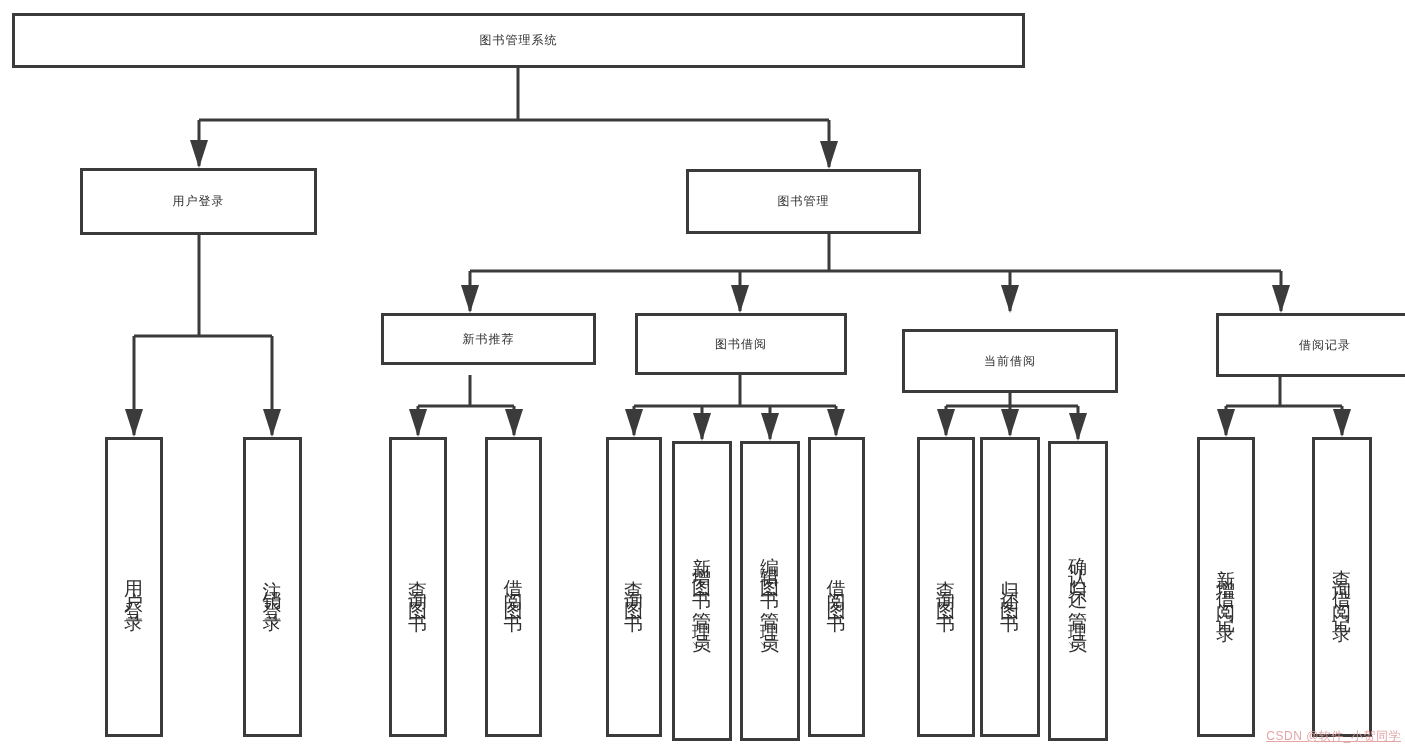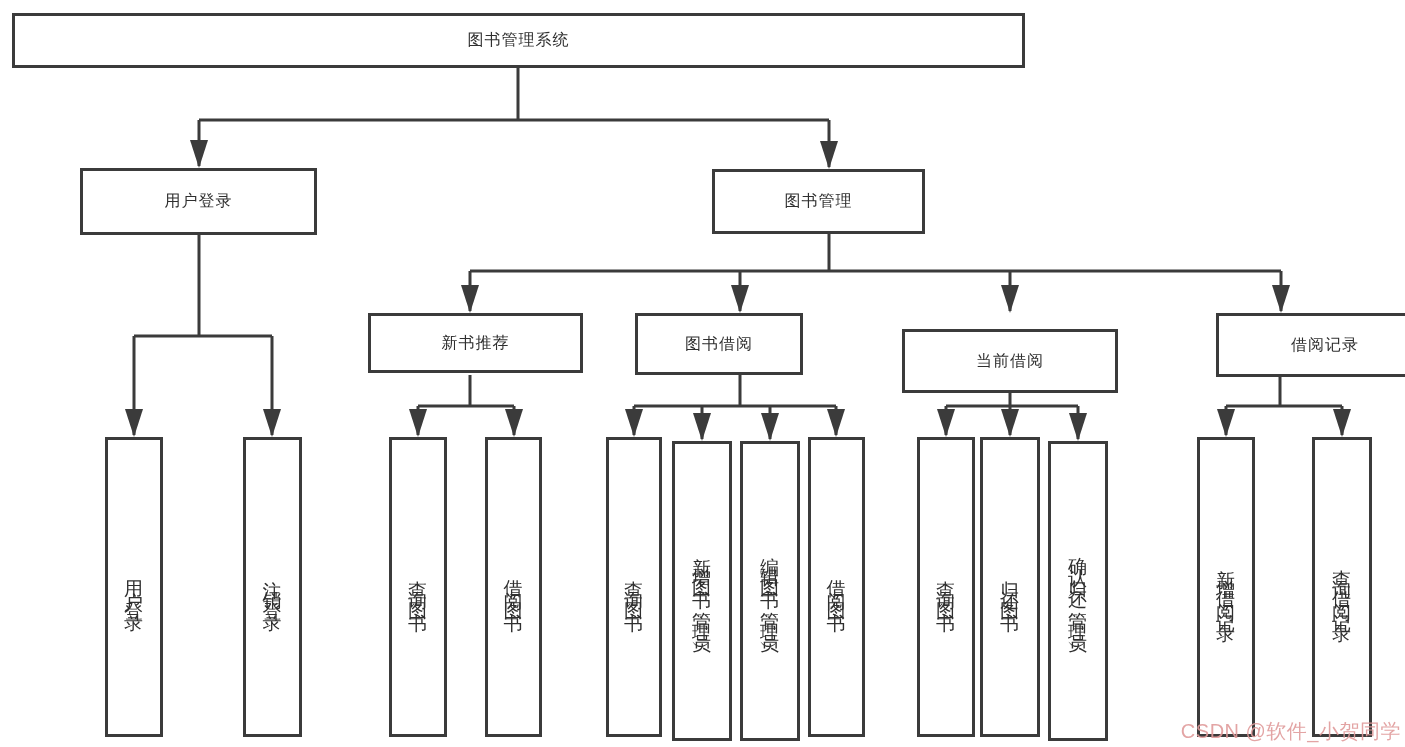--- a/index.html
+++ b/index.html
@@ -21,42 +21,43 @@
     position: absolute;
     box-sizing: border-box;
     background: #ffffff;
     border: 3px solid #3b3b3b;
     display: flex;
     align-items: center;
     justify-content: center;
     color: #2f2f2f;
   }
   .node.h .lbl {
-    font-size: 16px;
+    font-size: 12px;
     letter-spacing: 1px;
     white-space: nowrap;
   }
   .node.v .lbl {
     writing-mode: vertical-rl;
     text-orientation: mixed;
     font-size: 19px;
     letter-spacing: 11px;
     line-height: 1;
     white-space: nowrap;
   }
   .watermark {
     position: absolute;
     right: 4px;
     bottom: 2px;
-    font-size: 20px;
+    font-size: 12px;
     color: #e09b9b;
     opacity: 0.9;
     letter-spacing: 0.5px;
     z-index: 5;
     white-space: nowrap;
+    text-decoration: underline;
   }
 </style>
 </head>
 <body>
 
 <div class="canvas">
 
   <svg class="connectors" viewBox="0 0 1405 747" xmlns="http://www.w3.org/2000/svg">
     <path fill="none" stroke="#3b3b3b" stroke-width="3" d="
       M518,67 V120 M199,120 H829 M199,120 V166 M829,120 V167
@@ -89,28 +90,28 @@
     </g>
   </svg>
 
   <div class="node h" style="left:12px; top:13px; width:1013px; height:55px">
     <span class="lbl">图书管理系统</span>
   </div>
 
   <div class="node h" style="left:80px; top:168px; width:237px; height:67px">
     <span class="lbl">用户登录</span>
   </div>
-  <div class="node h" style="left:712px; top:169px; width:213px; height:65px">
+  <div class="node h" style="left:686px; top:169px; width:235px; height:65px">
     <span class="lbl">图书管理</span>
   </div>
 
-  <div class="node h" style="left:368px; top:313px; width:215px; height:60px">
+  <div class="node h" style="left:381px; top:313px; width:215px; height:52px">
     <span class="lbl">新书推荐</span>
   </div>
-  <div class="node h" style="left:635px; top:313px; width:168px; height:62px">
+  <div class="node h" style="left:635px; top:313px; width:212px; height:62px">
     <span class="lbl">图书借阅</span>
   </div>
   <div class="node h" style="left:902px; top:329px; width:216px; height:64px">
     <span class="lbl">当前借阅</span>
   </div>
   <div class="node h" style="left:1216px; top:313px; width:218px; height:64px">
     <span class="lbl">借阅记录</span>
   </div>
 
   <div class="node v" style="left:105px; top:437px; width:58px; height:300px">

